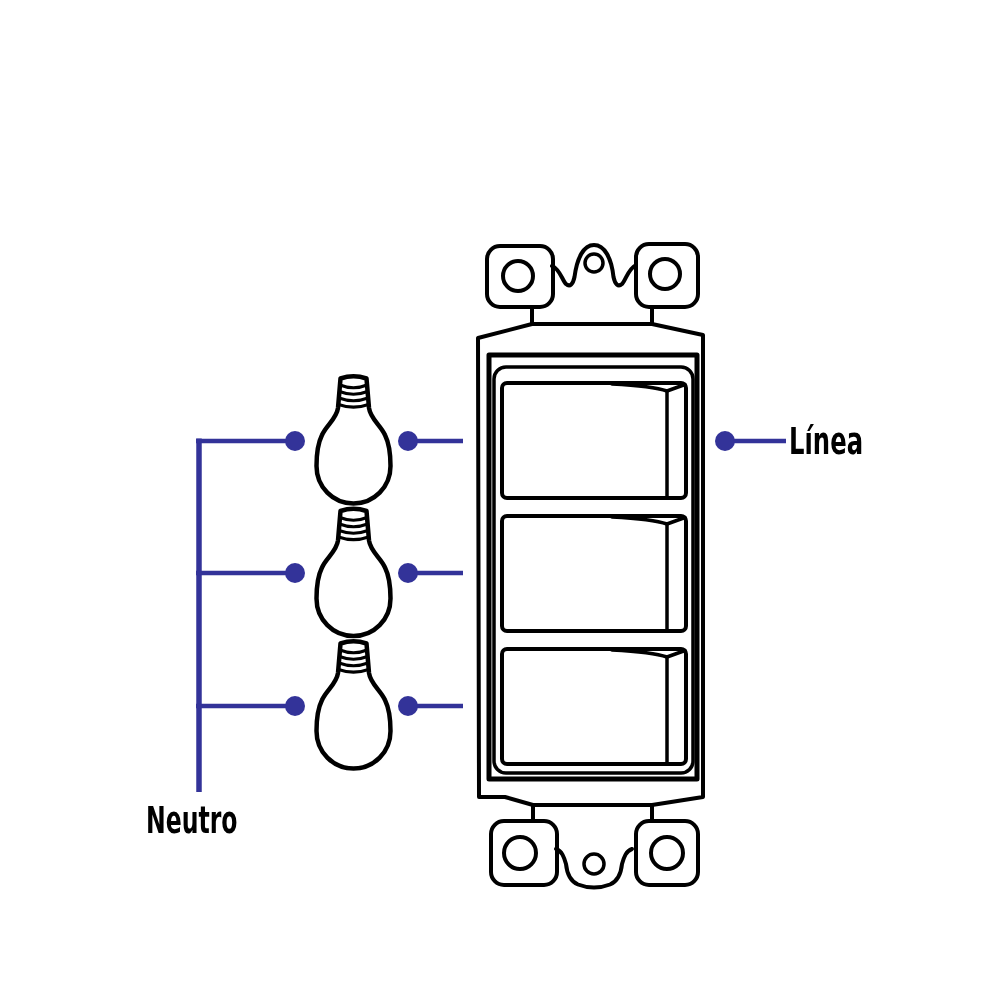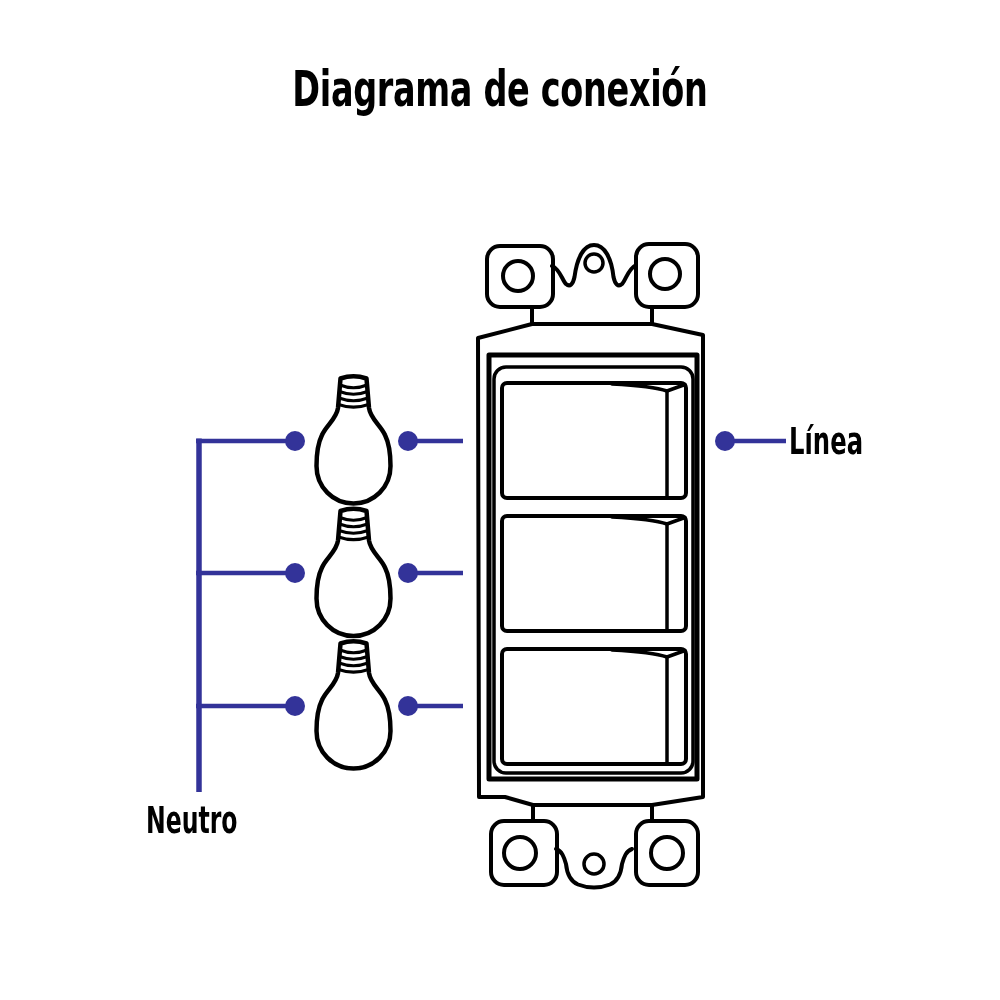--- a/index.html
+++ b/index.html
@@ -50,23 +50,20 @@
   svg .blk{stroke:var(--ink);fill:none;stroke-linecap:round;stroke-linejoin:round;}
   svg .blkf{stroke:var(--ink);fill:var(--bg);stroke-linecap:round;stroke-linejoin:round;}
   svg .wire{stroke:var(--wire);fill:none;stroke-linecap:butt;}
   svg .dot{fill:var(--wire);stroke:none;}
 </style>
 </head>
 <body>
 
 <div class="stage">
 
-  <div class="title">
-    <span>Diagrama de conexión</span>
-  </div>
 
   <svg width="1000" height="1000" viewBox="0 0 1000 1000">
 
     <defs>
 
       <g id="bulb-shape">
         <path class="blkf" stroke-width="4.5" d="
           M -13,0.5
           C -4,-2.5 4,-2.5 13,0.5
           L 15.5,30

